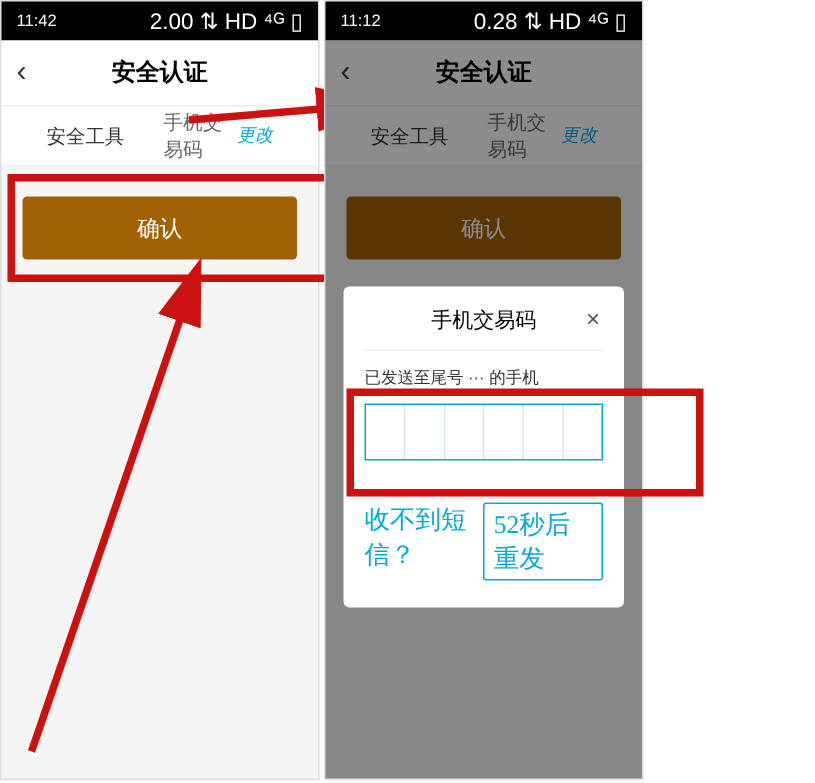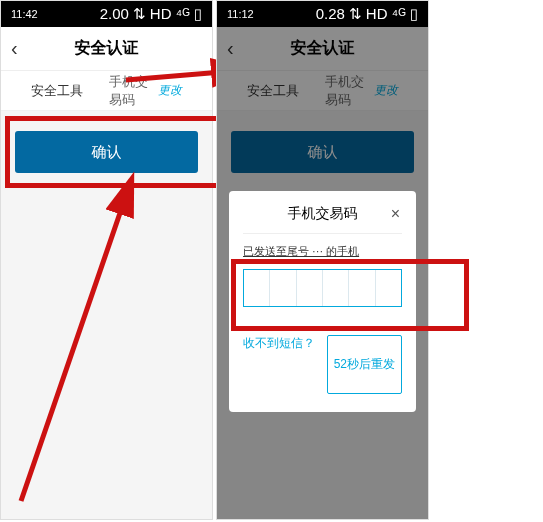--- a/index.html
+++ b/index.html
@@ -8,34 +8,34 @@
     .phone { width: 213px; height: 520px; background: #f5f5f5; position: relative; border: 1px solid #ddd; }
     .statusbar { height: 26px; background: #000; color: #fff; font-size: 11px; display: flex; justify-content: space-between; align-items: center; padding: 0 10px; }
     .statusbar .right { display: flex; gap: 3px; align-items: center; font-size: 15px; }
     .navbar { height: 44px; background: #fff; display: flex; align-items: center; justify-content: center; position: relative; border-bottom: 1px solid #eee; }
     .navbar .back { position: absolute; left: 10px; font-size: 20px; color: #333; }
     .navbar .title { font-size: 16px; font-weight: 700; }
     .row { height: 40px; background: #fff; display: flex; align-items: center; padding: 0 30px; font-size: 13px; color: #333; border-bottom: 1px solid #f0f0f0; }
     .row .label { width: 78px; }
     .row .value { flex: 1; color: #666; }
     .row .link { color: #03a9dd; font-style: italic; font-size: 12px; }
-    .btn { margin: 20px 14px; height: 42px; background: #0369a1; color: #fff; display: flex; align-items: center; justify-content: center; font-size: 15px; border-radius: 3px; }
+    .btn { margin: 20px 14px; height: 42px; background: #a16207; color: #fff; display: flex; align-items: center; justify-content: center; font-size: 15px; border-radius: 3px; }
     .dimmer { position: absolute; inset: 0; background: rgba(0,0,0,.45); }
     .phone2 .navbar, .phone2 .row { filter: brightness(.55); }
     .phone2 .btn.dim { filter: brightness(.55); margin-top: 20px; }
     .modal { position: absolute; left: 12px; right: 12px; top: 190px; background: #fff; border-radius: 4px; padding: 14px 14px 18px; }
     .modal-head { display: flex; align-items: center; justify-content: center; position: relative; padding-bottom: 10px; border-bottom: 1px solid #eee; margin-bottom: 10px; }
     .modal-title { font-size: 14px; }
     .modal-close { position: absolute; right: 2px; font-size: 16px; color: #555; }
-    .modal-text { font-size: 11px; color: #333; margin-bottom: 10px; text-decoration: underline; }
+    .modal-text { font-size: 11px; color: #333; margin-bottom: 10px; }
     .code-input { display: flex; border: 1px solid #03a9dd; height: 38px; margin-bottom: 10px; }
     .code-input .cell { flex: 1; border-right: 1px solid #dce8ee; }
     .code-input .cell:last-child { border-right: none; }
-    .modal-foot { display: flex; justify-content: space-between; font-size: 12px; margin-top: 28px; }
-    .modal-foot .resend { color: #03a9dd; border: 1px solid #03a9dd; padding: 20px 6px; border-radius: 2px; }
+    .modal-foot { display: flex; font-size: 17px; margin-top: 28px; }
+    .modal-foot .resend { color: #03a9dd; border: 1px solid #03a9dd; padding: 2px 6px; border-radius: 2px; font-family: Liberation Serif, serif; }
     .modal-foot .nosms { color: #03a9dd; }
     .redbox { position: absolute; border: 5px solid #c11; pointer-events: none; }
     .arrow { position: absolute; pointer-events: none; }
   </style>
 </head>
 <body>
 
 <div class="phones">
 
   <div class="phone phone1">

